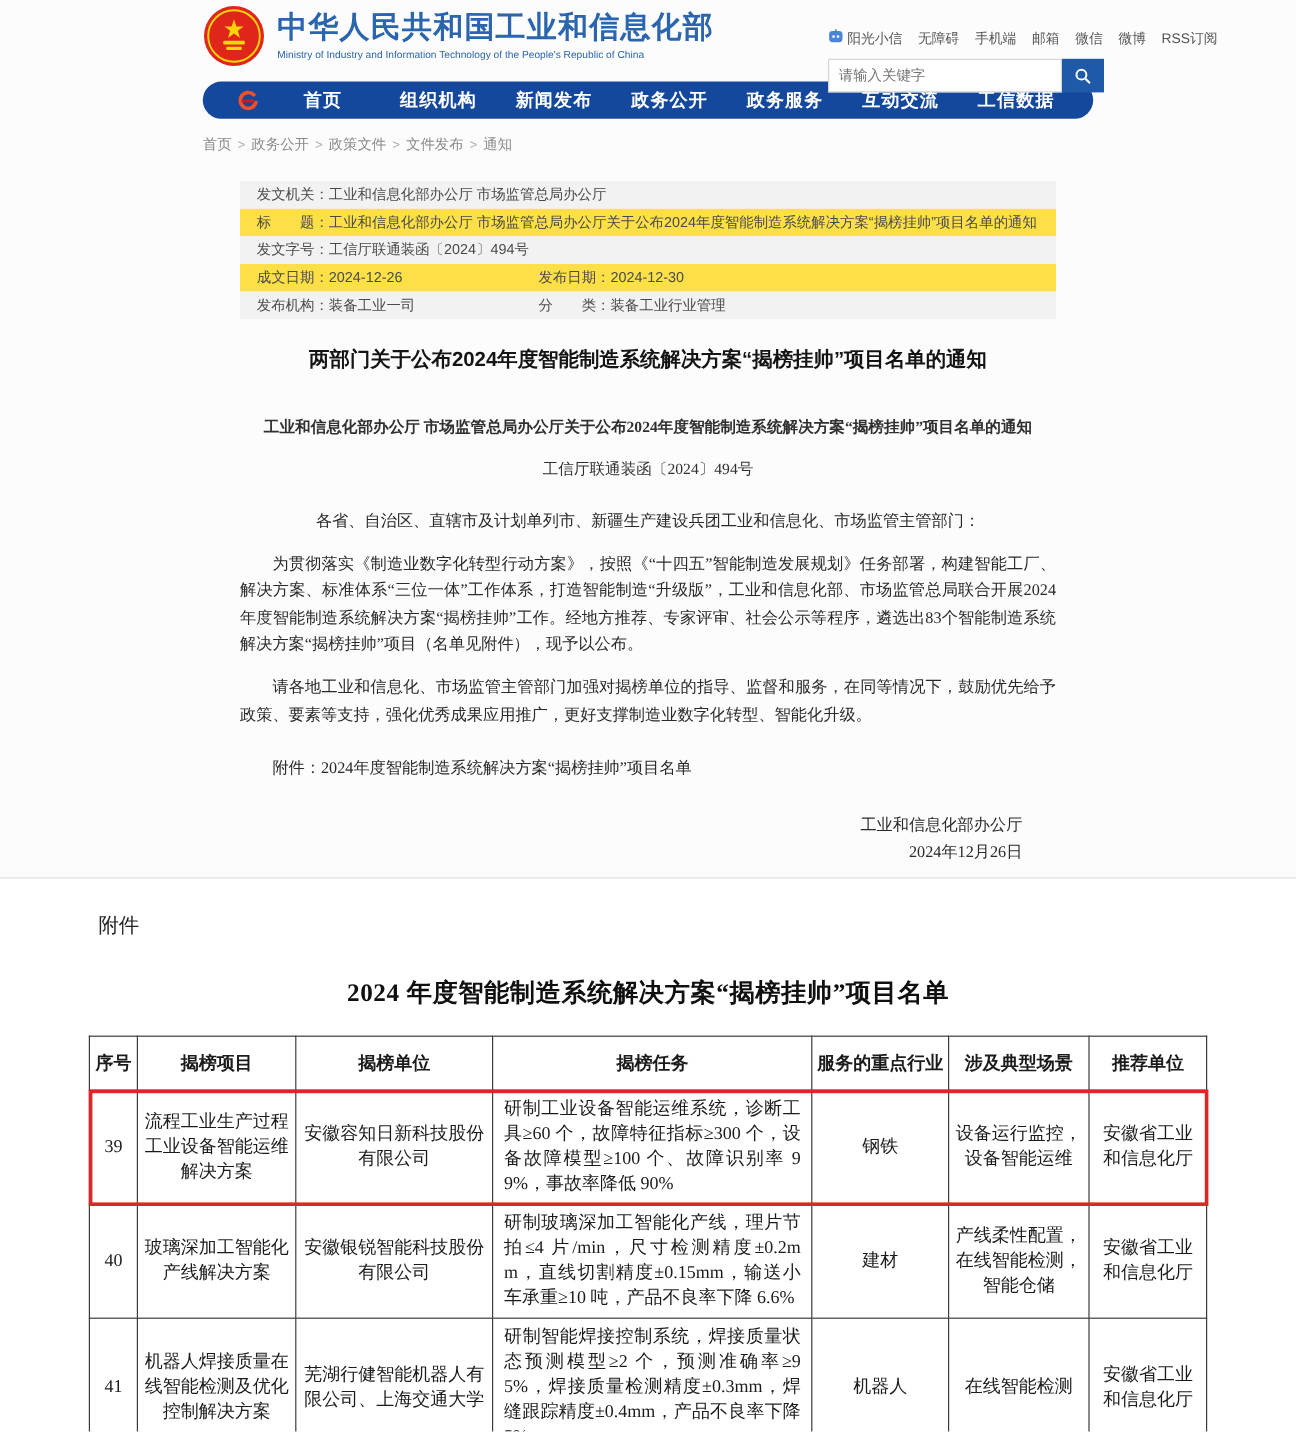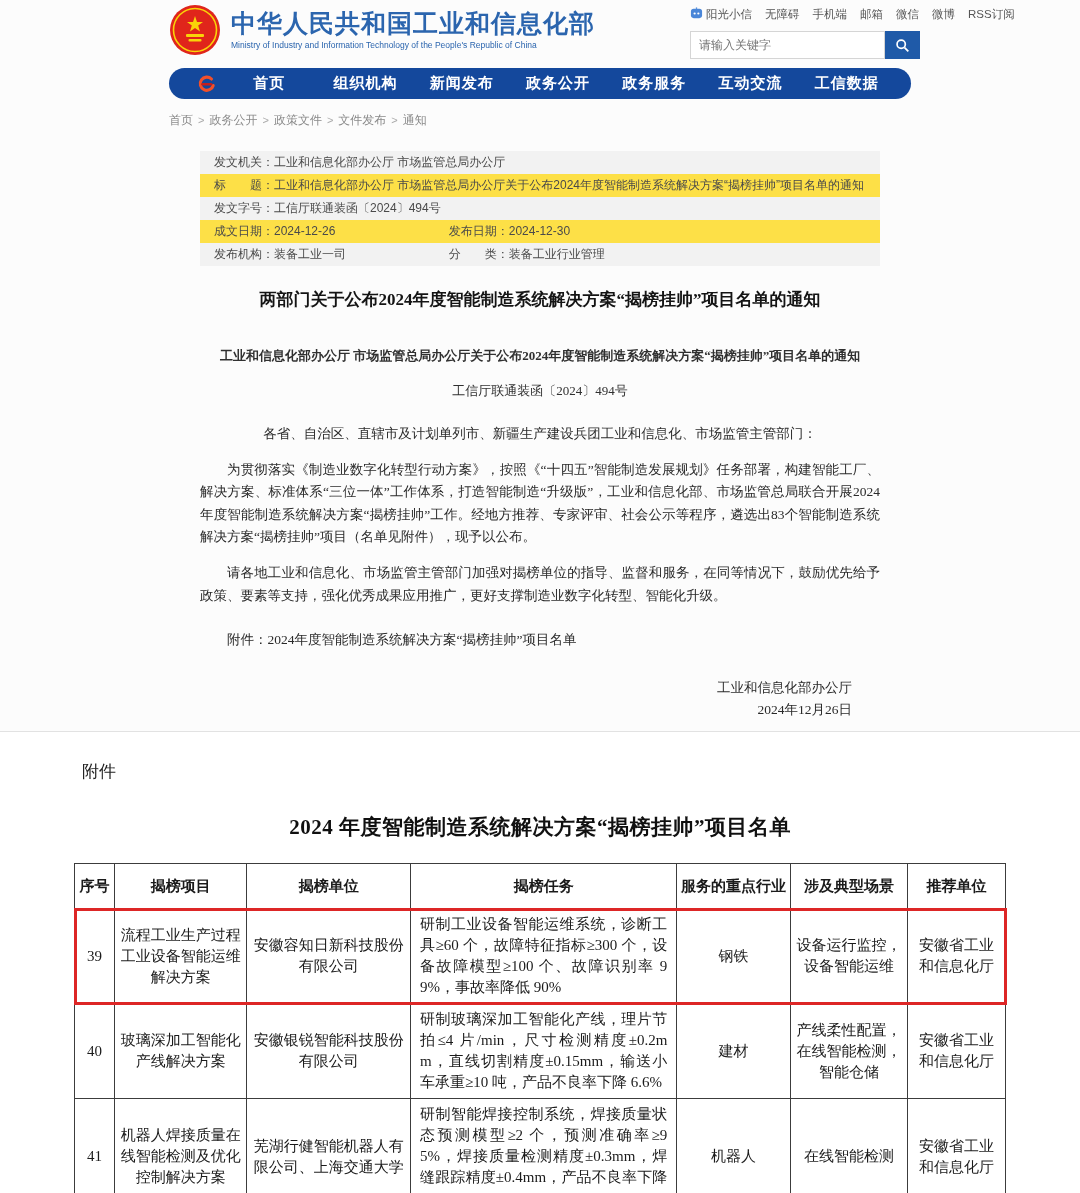--- a/index.html
+++ b/index.html
@@ -8,21 +8,21 @@
     font-family:"Liberation Sans","DejaVu Sans",sans-serif;color:#333;
   }
   
   .site-wrap{background:#fcfcfc;border-bottom:1px solid #e2e2e2;padding-bottom:10px;}
   .site-inner{width:742px;margin:0 auto;}
   .site-header{display:flex;justify-content:space-between;align-items:flex-start;padding-top:4px;}
   .brand{display:flex;align-items:center;gap:10px;}
   .emblem{width:52px;height:52px;flex:0 0 auto;}
   .brand-title{font-size:25px;font-weight:bold;color:#2b65ae;letter-spacing:1px;line-height:1.1;}
   .brand-sub{font-size:8.5px;color:#2b65ae;margin-top:3px;}
-  .header-right{position:absolute;left:690px;top:7px;width:230px;}
+  .header-right{position:absolute;left:690px;top:24px;width:230px;}
   .top-links{display:flex;gap:13px;font-size:11.5px;color:#555;align-items:center;white-space:nowrap;}
   .top-link{cursor:pointer;display:flex;align-items:center;gap:3px;}
   .search-box{display:flex;margin-top:9px;}
   .search-input{width:182px;height:26px;border:1px solid #d5d5d5;background:#fff;padding:0 8px;font-size:12px;color:#8b5cf6;outline:none;font-family:inherit;}
   .search-btn{width:36px;height:28px;background:#1f5aa8;border:none;display:flex;align-items:center;justify-content:center;cursor:pointer;padding:0;}
   
   .main-nav{margin-top:12px;height:31px;background:#14489c;border-radius:16px;display:flex;align-items:center;padding:0 16px;}
   .nav-logo{width:20px;height:20px;margin:0 4px 0 12px;flex:0 0 auto;}
   .nav-item{flex:1;text-align:center;color:#fff;font-size:15px;font-weight:bold;cursor:pointer;letter-spacing:1px;}
   
@@ -31,21 +31,21 @@
   .crumb-sep{margin:0 5px;color:#aaa;font-size:11px;}
   
   .meta{width:680px;margin:22px auto 0;font-size:12px;color:#4a4a4a;}
   .meta-row{display:flex;padding:4px 14px;line-height:15px;}
   .meta-row.odd{background:#f2f2f2;}
   .meta-row.even{background:#fde047;}
   .pair{display:flex;}
   .pair.wide{width:36%;flex:0 0 auto;}
   
   .doc{width:680px;margin:22px auto 0;font-family:"Liberation Serif","DejaVu Serif",serif;color:#2a2a2a;}
-  .doc-title{font-size:17px;font-weight:bold;text-align:center;color:#141414;margin:4px 0 0;font-family:Liberation Serif, serif;}
+  .doc-title{font-size:17px;font-weight:bold;text-align:center;color:#141414;margin:4px 0 0;font-family:Liberation Sans, sans-serif;}
   .doc-sub{text-align:center;font-size:13px;font-weight:bold;margin-top:36px;color:#303030;}
   .doc-num{text-align:center;font-size:13px;margin-top:17px;color:#303030;}
   .salutation{font-size:13.5px;margin-top:22px;line-height:23px;text-align:center;}
   .para{font-size:13.5px;line-height:22.5px;margin-top:13px;text-indent:2em;text-align:justify;}
   .attach-line{font-size:13.5px;margin-top:24px;text-indent:2em;cursor:pointer;}
   .signoff{margin-top:28px;text-align:right;font-size:13.5px;line-height:22px;padding-right:28px;}
   
   .attachment{width:932px;margin:0 auto;padding-top:28px;}
   .attach-label{font-size:17px;color:#222;margin-left:8px;}
   .table-title{text-align:center;font-size:21px;font-weight:bold;margin:30px 0 22px;color:#101010;font-family:"Liberation Serif","DejaVu Serif",serif;letter-spacing:.5px;}

